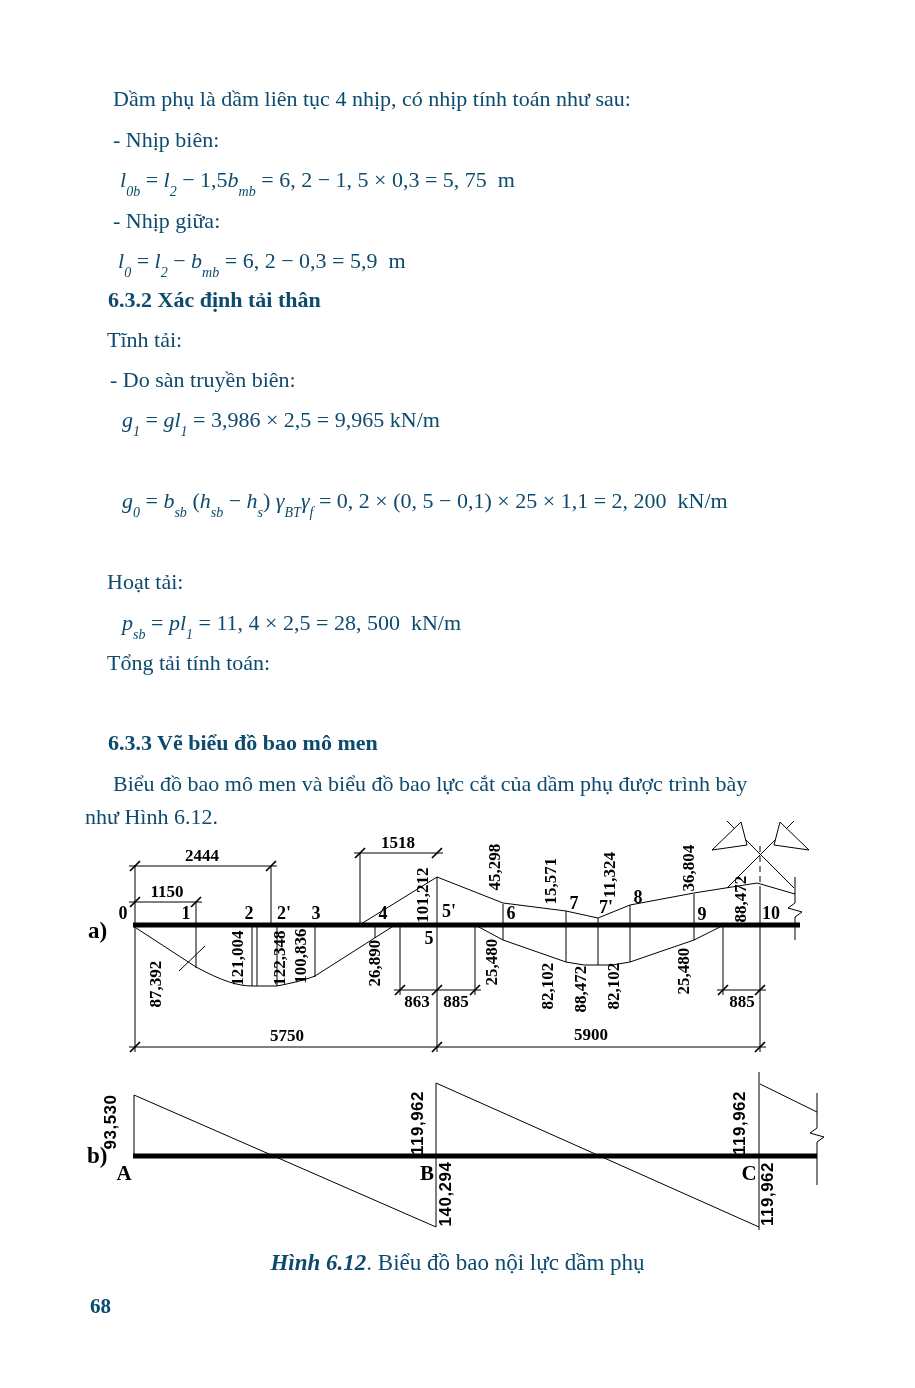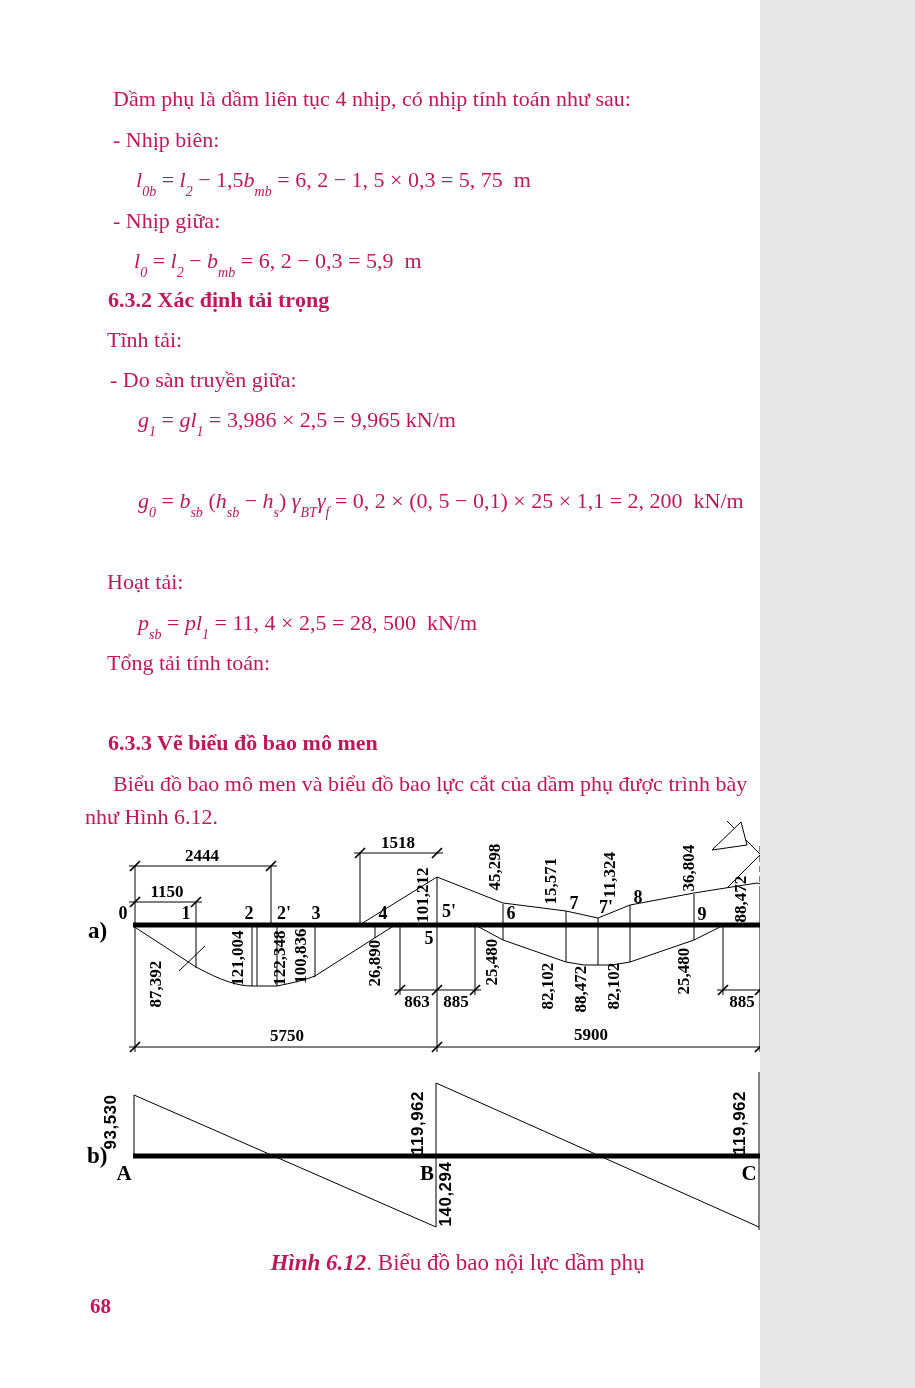--- a/index.html
+++ b/index.html
@@ -1,20 +1,20 @@
 <!DOCTYPE html>
 <html><head>
 <meta charset="utf-8">
 <style>
   html,body{margin:0;padding:0;background:#e8e8e8;}
-  .page{position:relative;width:760px;height:1388px;background:#ffffff;
-        font-family:"Liberation Serif",serif;color:#be185d;overflow:hidden;}
+  .page{position:relative;width:915px;height:1388px;background:#ffffff;
+        font-family:"Liberation Serif",serif;color:#0c4a6e;overflow:hidden;}
   .ln{position:absolute;white-space:pre;font-size:22px;line-height:1.2;}
   .bold{font-weight:bold;}
-  .formula{font-size:22px;font-style:italic;margin-left:16px;}
+  .formula{font-size:22px;font-style:italic;}
   .formula span.n{font-style:normal;}
   .formula sub{font-size:14px;font-style:italic;position:relative;top:4px;line-height:0;}
   .caption{position:absolute;left:0;width:915px;text-align:center;font-size:23px;}
   .caption .cb{font-weight:bold;font-style:italic;margin-top:24px;}
   .pagenum{position:absolute;font-size:21px;font-weight:bold;text-align:center;}
   svg.fig{position:absolute;left:0;top:812px;}
   svg .thin{stroke:#000;stroke-width:1;fill:none;}
   svg .thick{stroke:#000;stroke-width:5;fill:none;}
   svg .tick{stroke:#000;stroke-width:1.7;fill:none;}
   svg .dash{stroke:#000;stroke-width:1;fill:none;stroke-dasharray:6 4;}
@@ -31,23 +31,23 @@
 </head>
 <body>
 
 <div class="page">
 
   <div class="ln" style="left:113px;top:86px">Dầm phụ là dầm liên tục 4 nhịp, có nhịp tính toán như sau:</div>
   <div class="ln" style="left:113px;top:127px">- Nhịp biên:</div>
   <div class="ln formula" style="left:120px;top:167px"><span class="i">l</span><sub>0b</sub><span class="n"> = </span><span class="i">l</span><sub>2</sub><span class="n"> − 1,5</span><span class="i">b</span><sub>mb</sub><span class="n"> = 6, 2 − 1, 5 × 0,3 = 5, 75  m</span></div>
   <div class="ln" style="left:113px;top:208px">- Nhịp giữa:</div>
   <div class="ln formula" style="left:118px;top:248px"><span class="i">l</span><sub>0</sub><span class="n"> = </span><span class="i">l</span><sub>2</sub><span class="n"> − </span><span class="i">b</span><sub>mb</sub><span class="n"> = 6, 2 − 0,3 = 5,9  m</span></div>
-  <div class="ln bold" style="left:108px;top:287px">6.3.2 Xác định tải trọng</div>
+  <div class="ln bold" style="left:108px;top:287px">6.3.2 Xác định tải thân</div>
   <div class="ln" style="left:107px;top:327px">Tĩnh tải:</div>
-  <div class="ln" style="left:110px;top:367px">- Do sàn truyền giữa:</div>
+  <div class="ln" style="left:110px;top:367px">- Do sàn truyền biên:</div>
   <div class="ln formula" style="left:122px;top:407px"><span class="i">g</span><sub>1</sub><span class="n"> = </span><span class="i">gl</span><sub>1</sub><span class="n"> = 3,986 × 2,5 = 9,965 kN/m</span></div>
   <div class="ln formula" style="left:122px;top:488px"><span class="i">g</span><sub>0</sub><span class="n"> = </span><span class="i">b</span><sub>sb</sub><span class="n"> (</span><span class="i">h</span><sub>sb</sub><span class="n"> − </span><span class="i">h</span><sub>s</sub><span class="n">) </span><span class="i">γ</span><sub>BT</sub><span class="i">γ</span><sub>f</sub><span class="n"> = 0, 2 × (0, 5 − 0,1) × 25 × 1,1 = 2, 200  kN/m</span></div>
   <div class="ln" style="left:107px;top:569px">Hoạt tải:</div>
   <div class="ln formula" style="left:122px;top:610px"><span class="i">p</span><sub>sb</sub><span class="n"> = </span><span class="i">pl</span><sub>1</sub><span class="n"> = 11, 4 × 2,5 = 28, 500  kN/m</span></div>
   <div class="ln" style="left:107px;top:650px">Tổng tải tính toán:</div>
   <div class="ln bold" style="left:108px;top:730px">6.3.3 Vẽ biểu đồ bao mô men</div>
   <div class="ln" style="left:113px;top:771px">Biểu đồ bao mô men và biểu đồ bao lực cắt của dầm phụ được trình bày</div>
   <div class="ln" style="left:85px;top:804px">như Hình 6.12.</div>
 
   <svg class="fig" width="915" height="430" viewBox="0 812 915 430">

